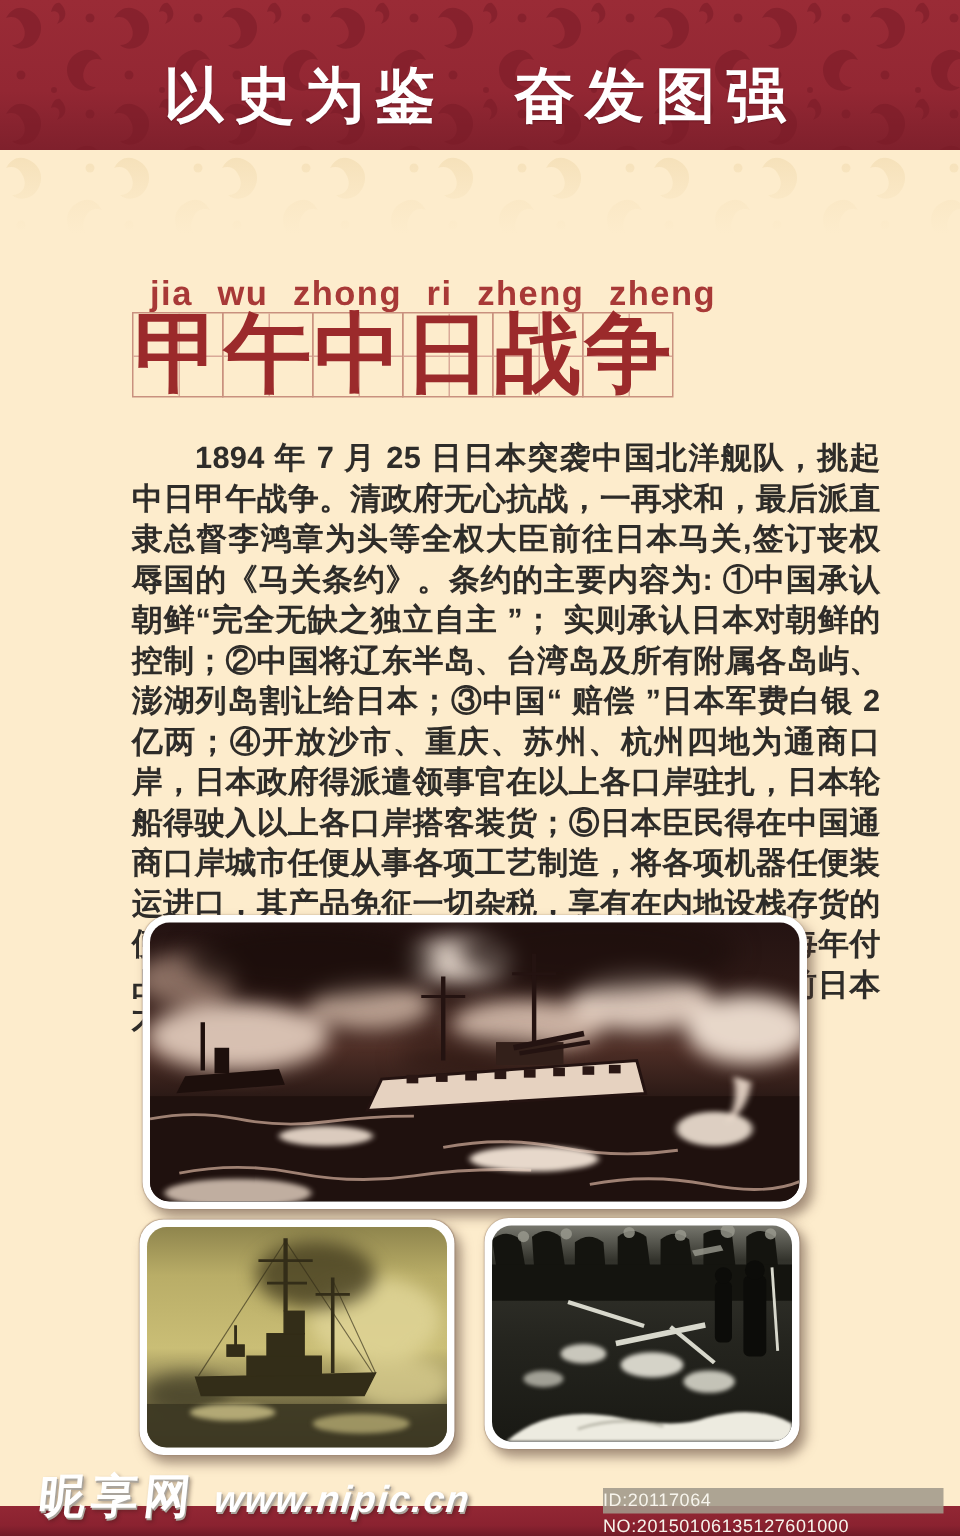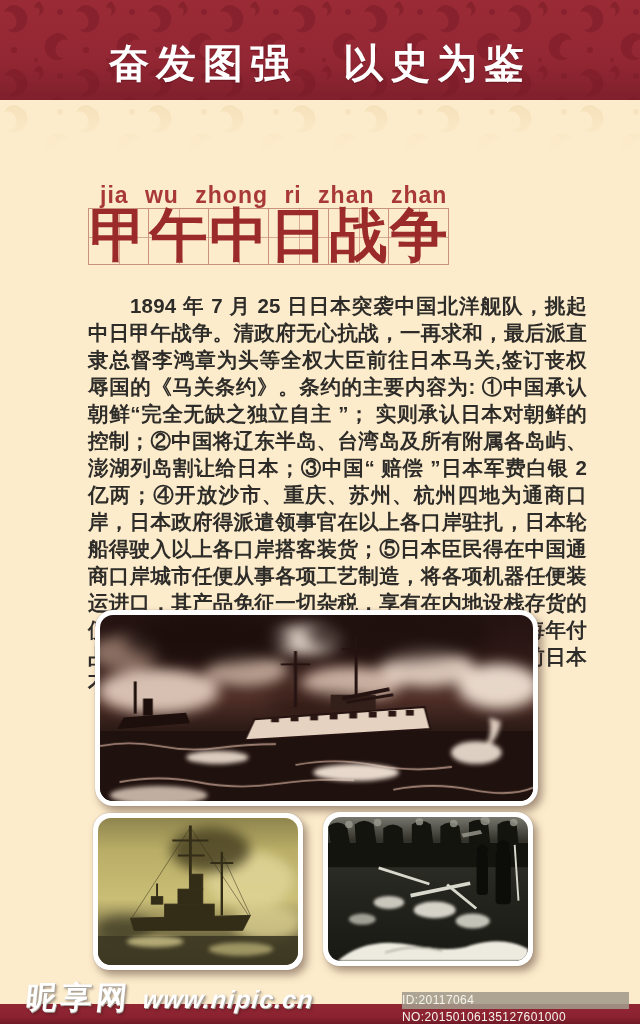--- a/index.html
+++ b/index.html
@@ -125,43 +125,43 @@
             <path d="M40 2 C46 8 44 14 38 16 C42 10 38 6 34 8 C35 3 38 1 40 2 Z"></path>
             <circle cx="60" cy="12" r="3"></circle>
             <circle cx="14" cy="50" r="3"></circle>
             <circle cx="36" cy="60" r="2"></circle>
           </g>
         </pattern>
       </defs>
       <rect width="100%" height="100%" fill="url(#dmkRed)"></rect>
     </svg>
     <div class="header-slogan">
+      <span>以史为鉴</span>
       <span>奋发图强</span>
-      <span>以史为鉴</span>
     </div>
   </div>
 
   <div class="pattern-strip">
     <svg aria-hidden="true">
       <defs>
         <pattern id="dmkCream" width="72" height="64" patternUnits="userSpaceOnUse">
           <g fill="#eed6a6">
             <path d="M18 6 C28 10 30 20 24 28 C20 33 12 34 8 30 C14 30 18 25 16 19 C14 13 10 10 4 12 C8 5 13 4 18 6 Z"></path>
             <path d="M54 34 C44 38 42 48 48 56 C52 61 60 62 64 58 C58 58 54 53 56 47 C58 41 62 38 68 40 C64 33 59 32 54 34 Z"></path>
             <circle cx="60" cy="12" r="3"></circle>
             <circle cx="14" cy="50" r="3"></circle>
           </g>
         </pattern>
       </defs>
       <rect width="100%" height="100%" fill="url(#dmkCream)"></rect>
     </svg>
     <div class="fade"></div>
   </div>
 
-  <div class="pinyin">jia wu zhong ri zhan zhan</div>
+  <div class="pinyin">jia wu zhong ri zheng zheng</div>
   <div class="title-grid">
     <div class="tg-cell">
         <span class="tg-char">甲</span>
       </div>
     <div class="tg-cell">
         <span class="tg-char">午</span>
       </div>
     <div class="tg-cell">
         <span class="tg-char">中</span>
       </div>

